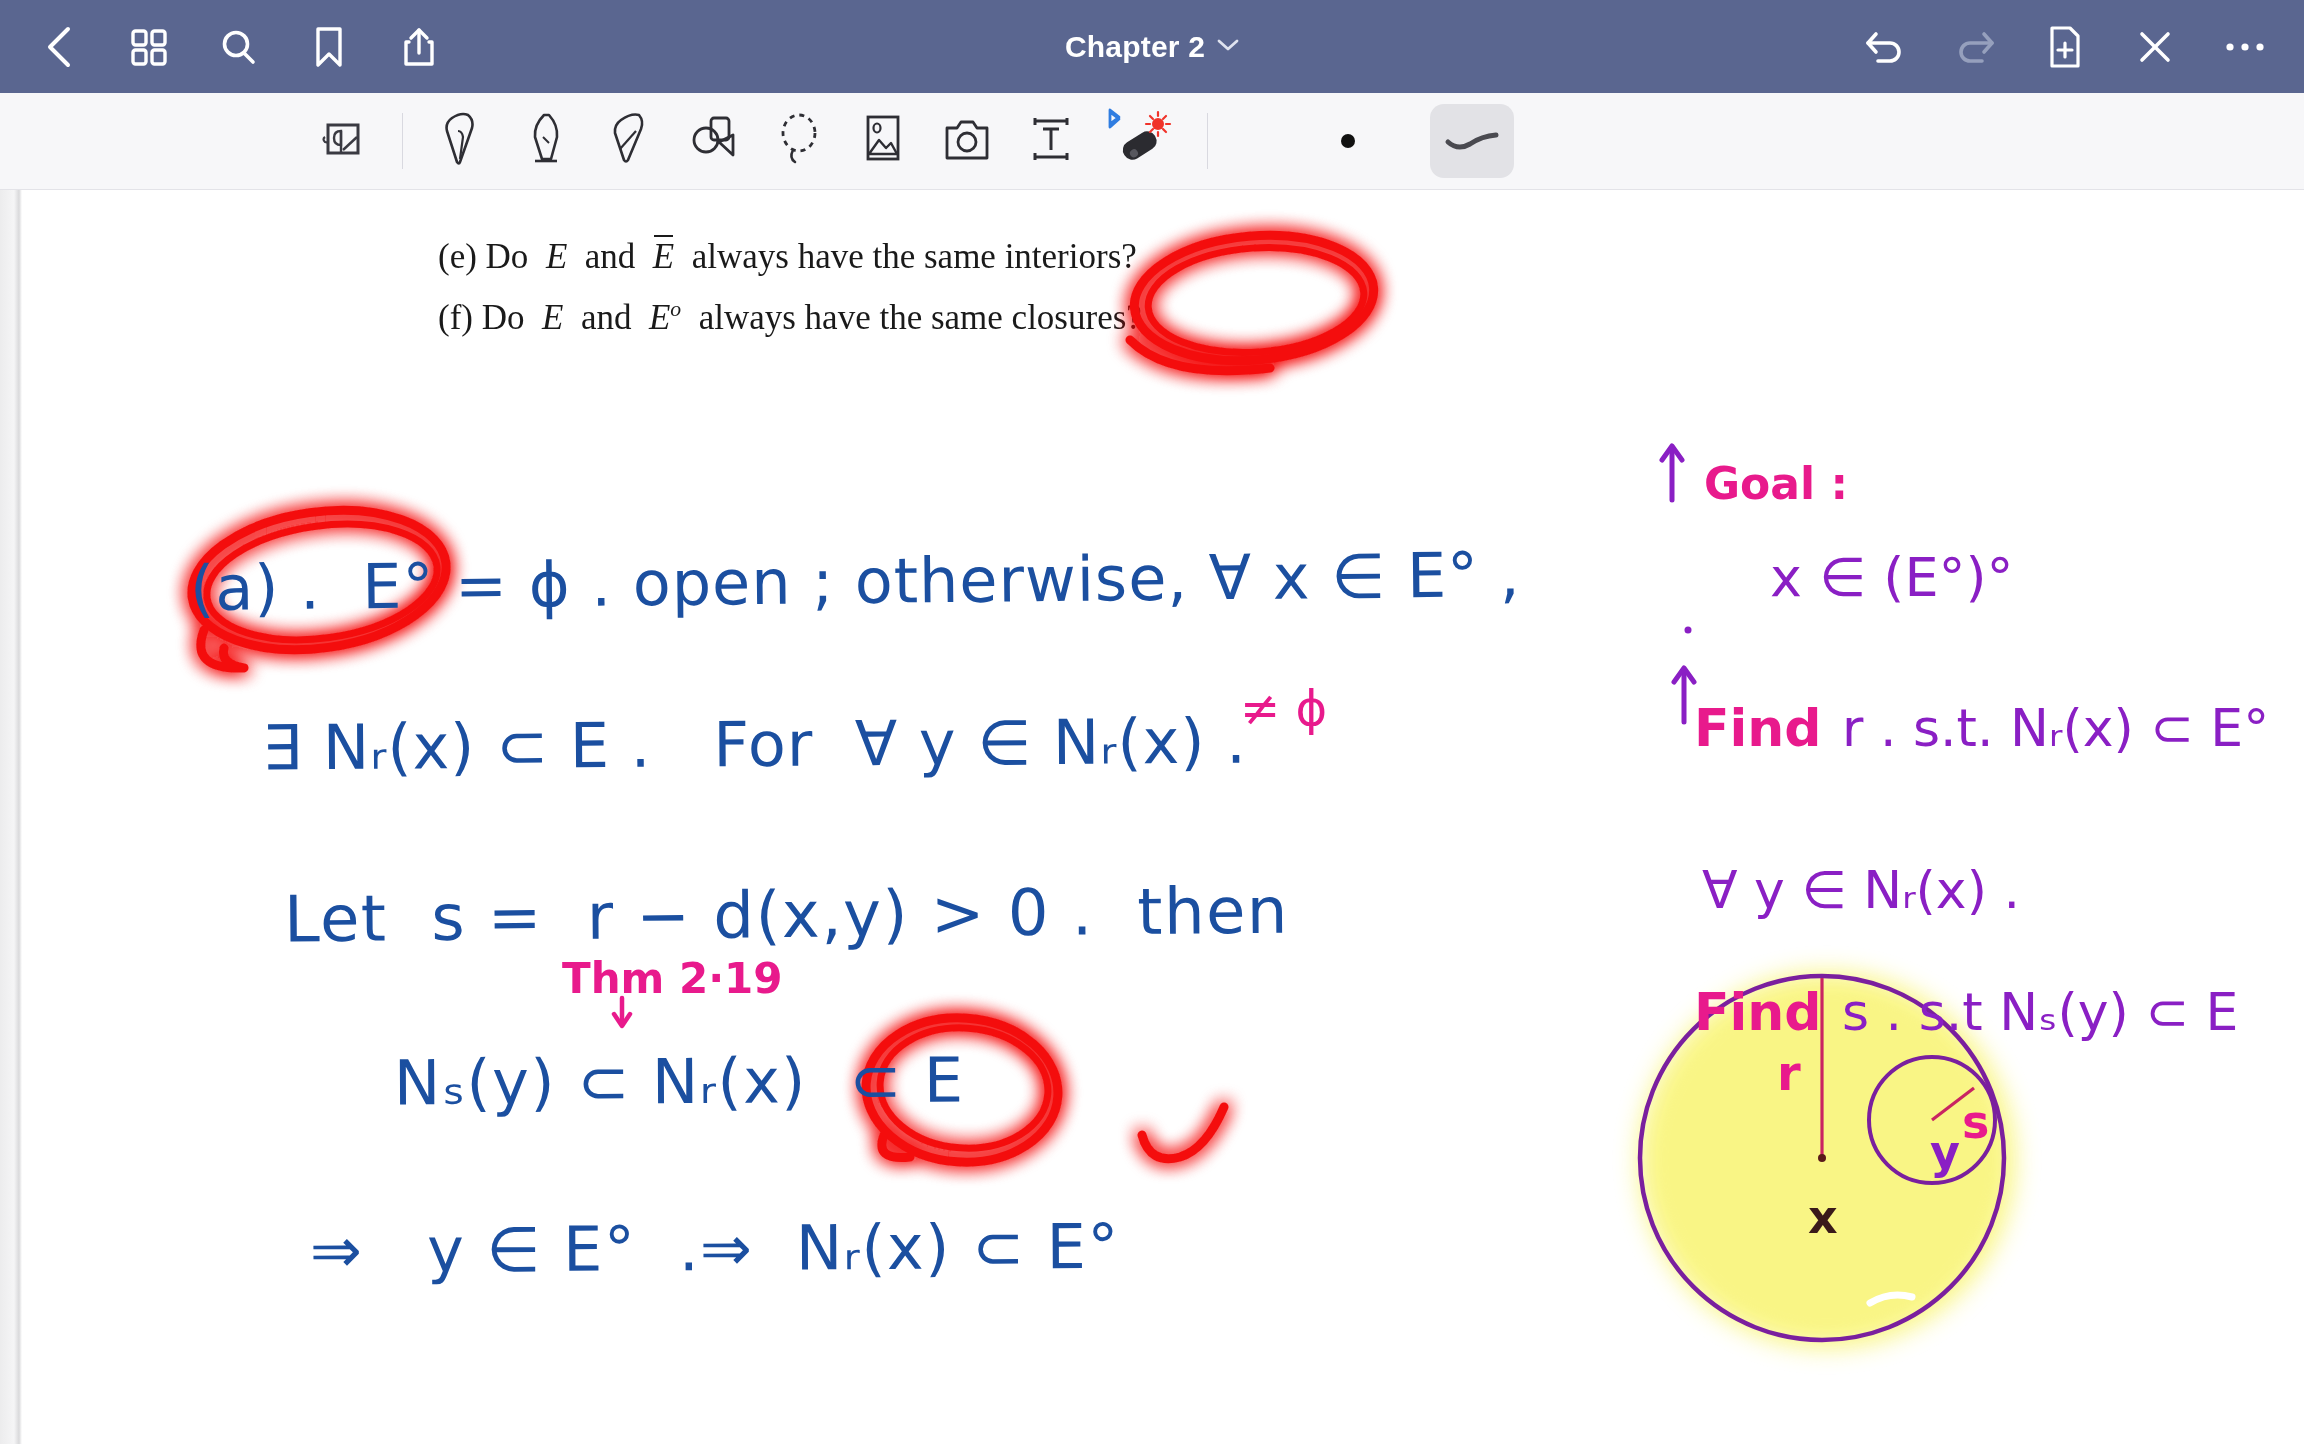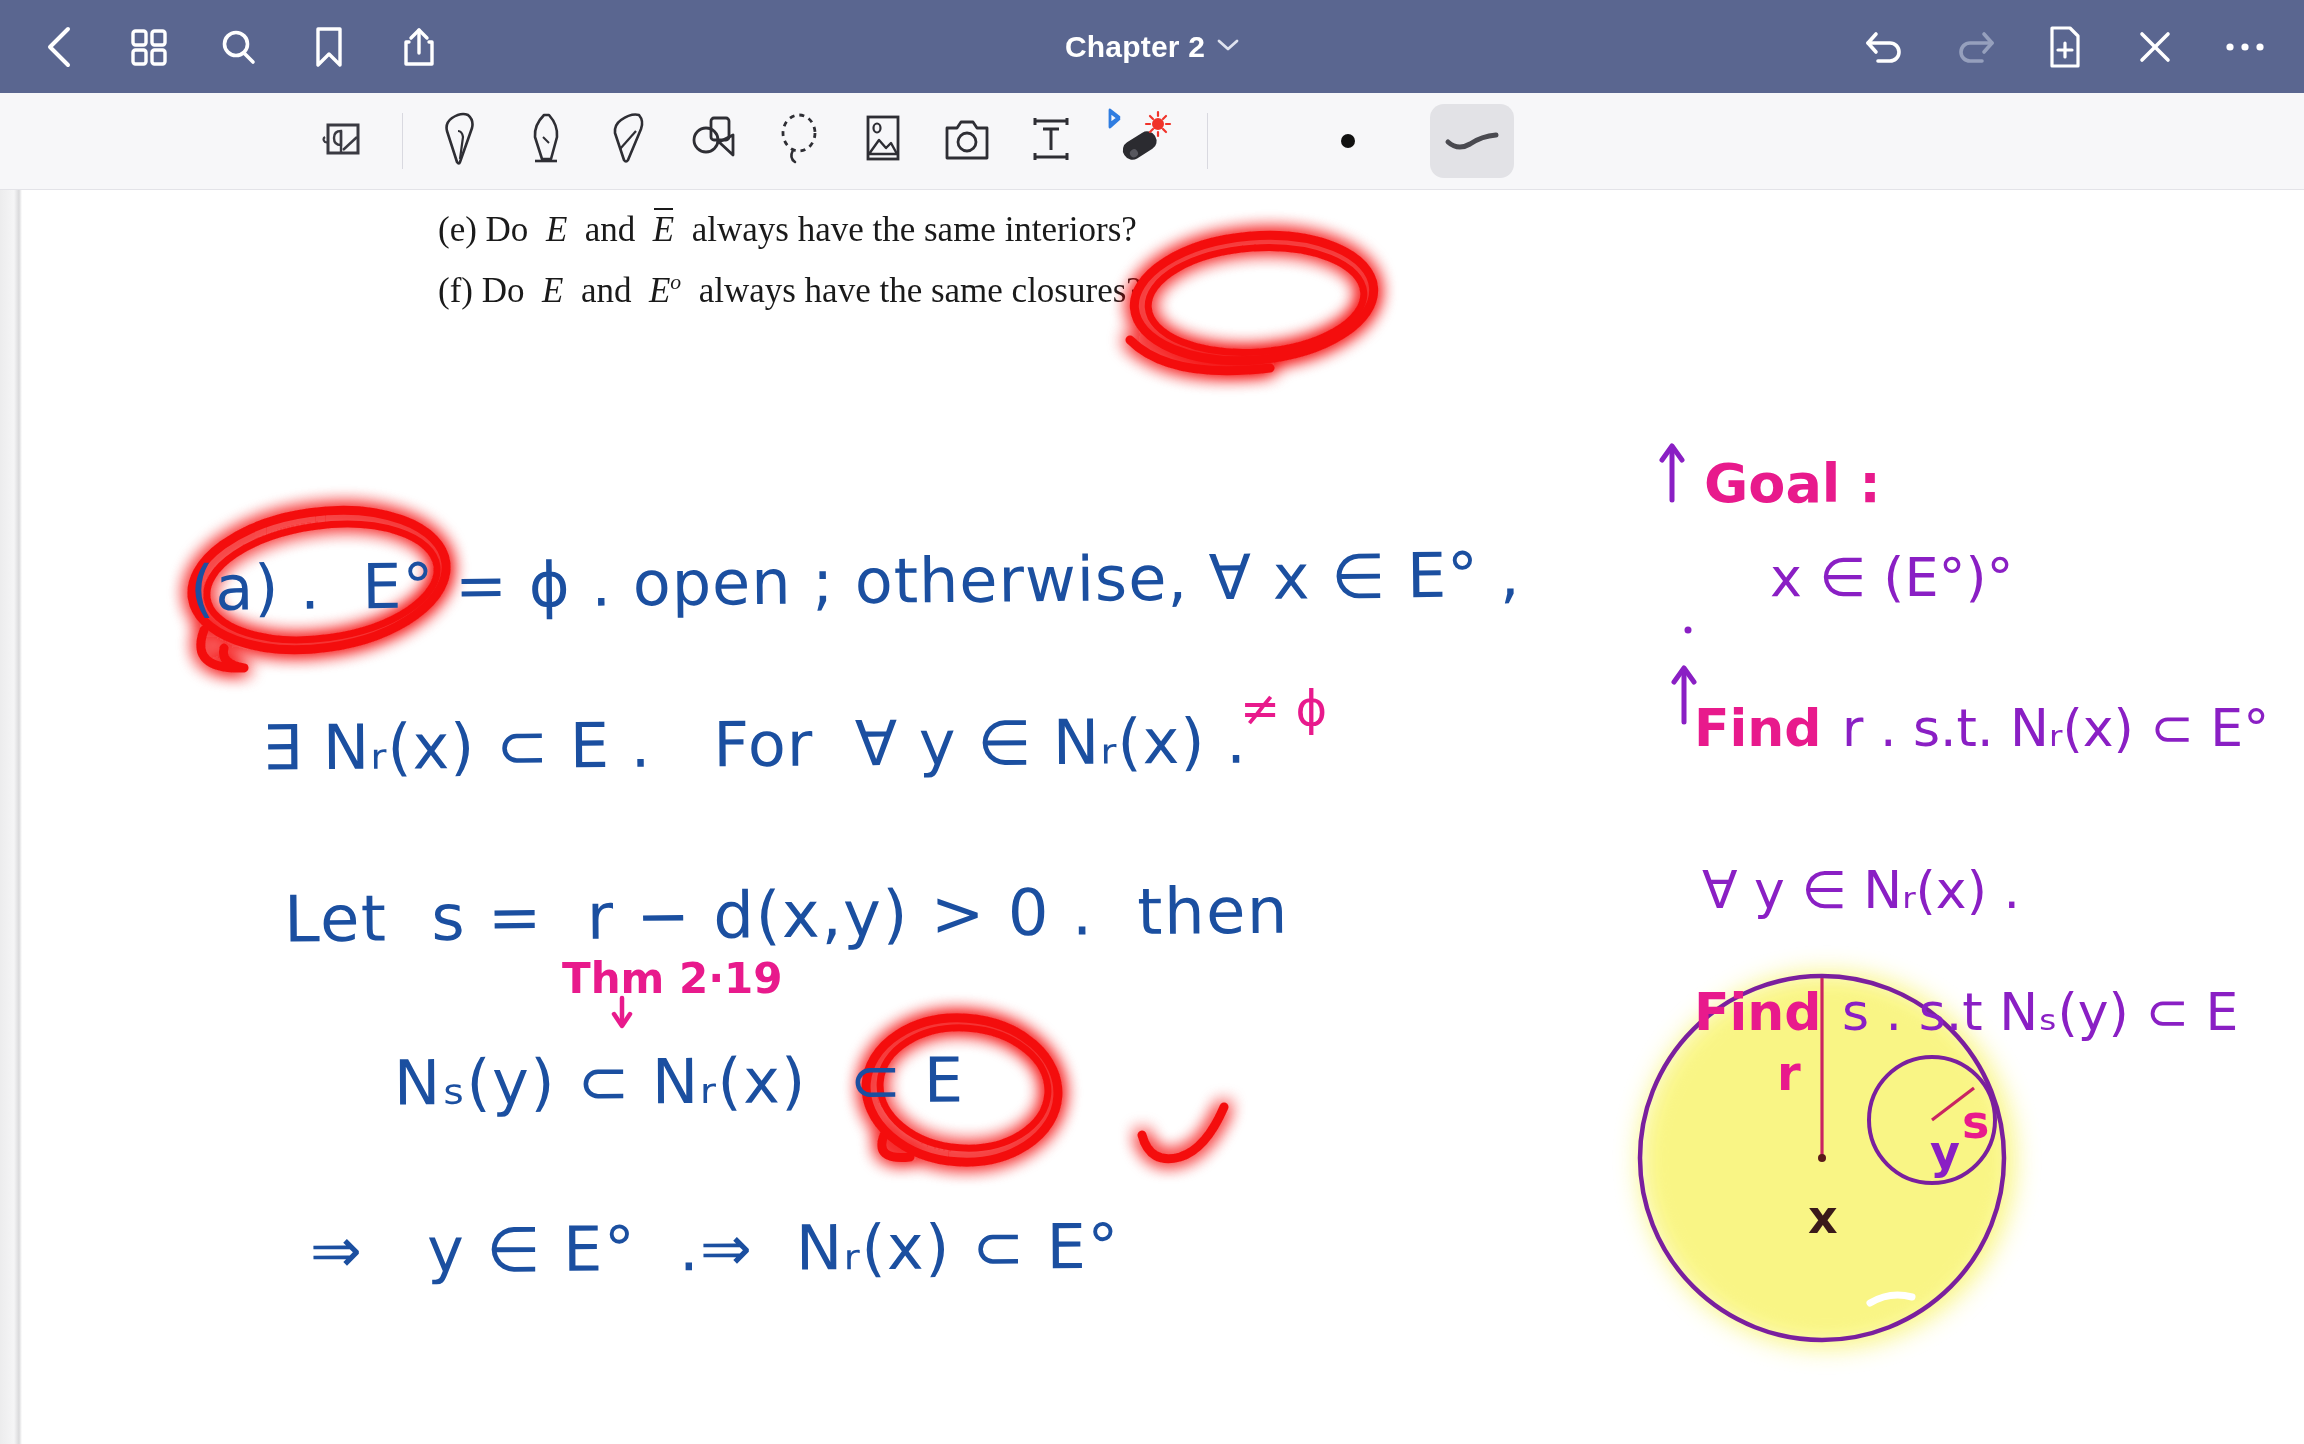--- a/index.html
+++ b/index.html
@@ -79,20 +79,21 @@
   }
   .canvas { position: absolute; inset: 0; }
   .canvas svg { position: absolute; top: 0; left: 0; overflow: visible; }
 
   
   .printed {
     position: absolute;
     font-family: "Liberation Serif", serif;
     font-size: 35px; color: #1a1a1a;
     white-space: pre;
+    margin-top: 27px;
   }
   .printed i { font-family: "Liberation Serif", serif; font-style: italic; }
   .printed sup { font-size: 0.62em; vertical-align: super; font-style: italic; }
   .ovl { position: relative; display: inline-block; }
   .ovl::before {
     content: ""; position: absolute; left: 4%; right: 4%; top: -0.06em;
     border-top: 2.5px solid #1a1a1a;
   }
 
   
@@ -447,21 +448,21 @@
       <div class="hw hw-blue" style="left:262px; top:688px; font-size:64px; letter-spacing:1.5px; transform:rotate(-0.5deg);">Let  s =  r − d(x,y) &gt; 0 .  then</div>
 
       <div class="hw hw-blue" style="left:372px; top:855px; font-size:62px; letter-spacing:1.5px; transform:rotate(-0.3deg);">Nₛ(y) ⊂ Nᵣ(x)  ⊂ E</div>
 
       <div class="hw hw-blue" style="left:288px; top:1022px; font-size:62px; letter-spacing:1.5px; transform:rotate(-0.3deg);">⇒   y ∈ E°  .⇒  Nᵣ(x) ⊂ E°</div>
 
       <div class="hw hw-pink" style="left:1218px; top:490px; font-size:48px;">≠ ϕ</div>
 
       <div class="hw hw-pink" style="left:540px; top:764px; font-size:42px; font-weight:bold;text-align:right;">Thm 2·19</div>
 
-      <div class="hw hw-pink" style="left:1682px; top:262px; font-size:54px; font-weight:bold;">Goal :</div>
+      <div class="hw hw-pink" style="left:1682px; top:268px; font-size:44px; font-weight:bold;">Goal :</div>
 
       <div class="hw hw-purp" style="left:1748px; top:356px; font-size:54px;">x ∈ (E°)°</div>
 
       <div class="hw hw-pink" style="left:1672px; top:508px; font-size:52px; font-weight:bold;">Find</div>
 
       <div class="hw hw-purp" style="left:1820px; top:508px; font-size:52px;">r . s.t. Nᵣ(x) ⊂ E°</div>
 
       <div class="hw hw-purp" style="left:1680px; top:670px; font-size:52px;">∀ y ∈ Nᵣ(x) .</div>
 
       <div class="hw hw-pink" style="left:1672px; top:792px; font-size:52px; font-weight:bold;">Find</div>

